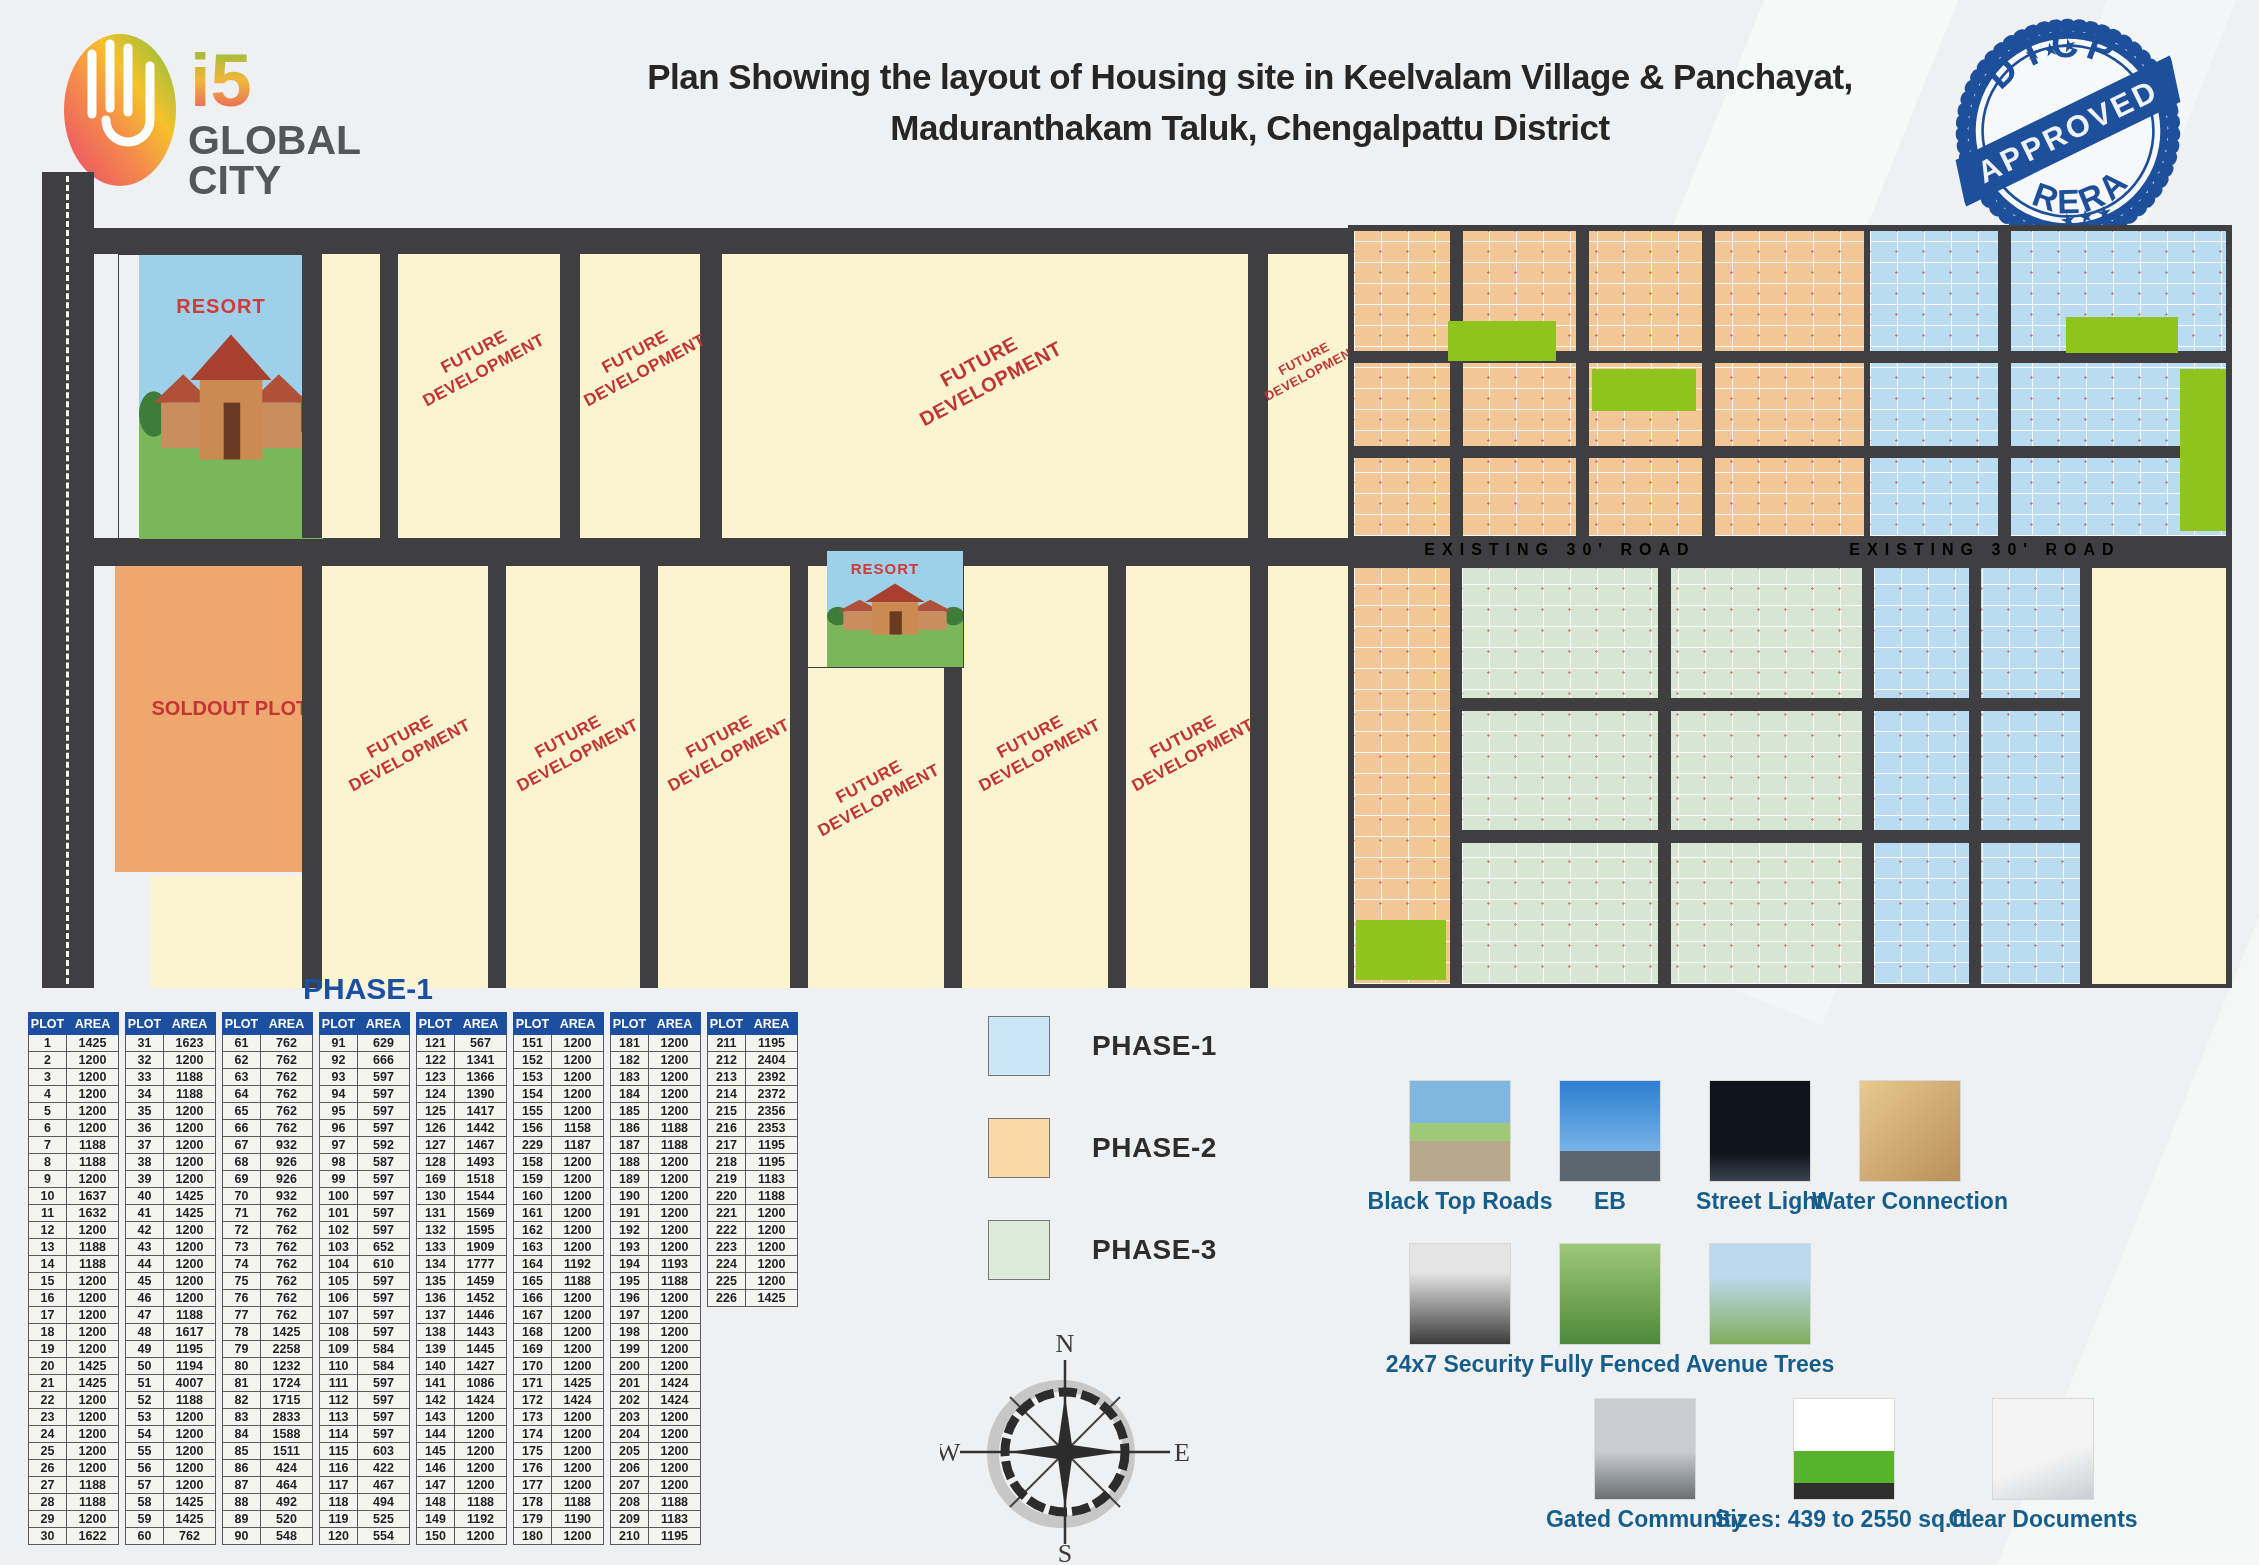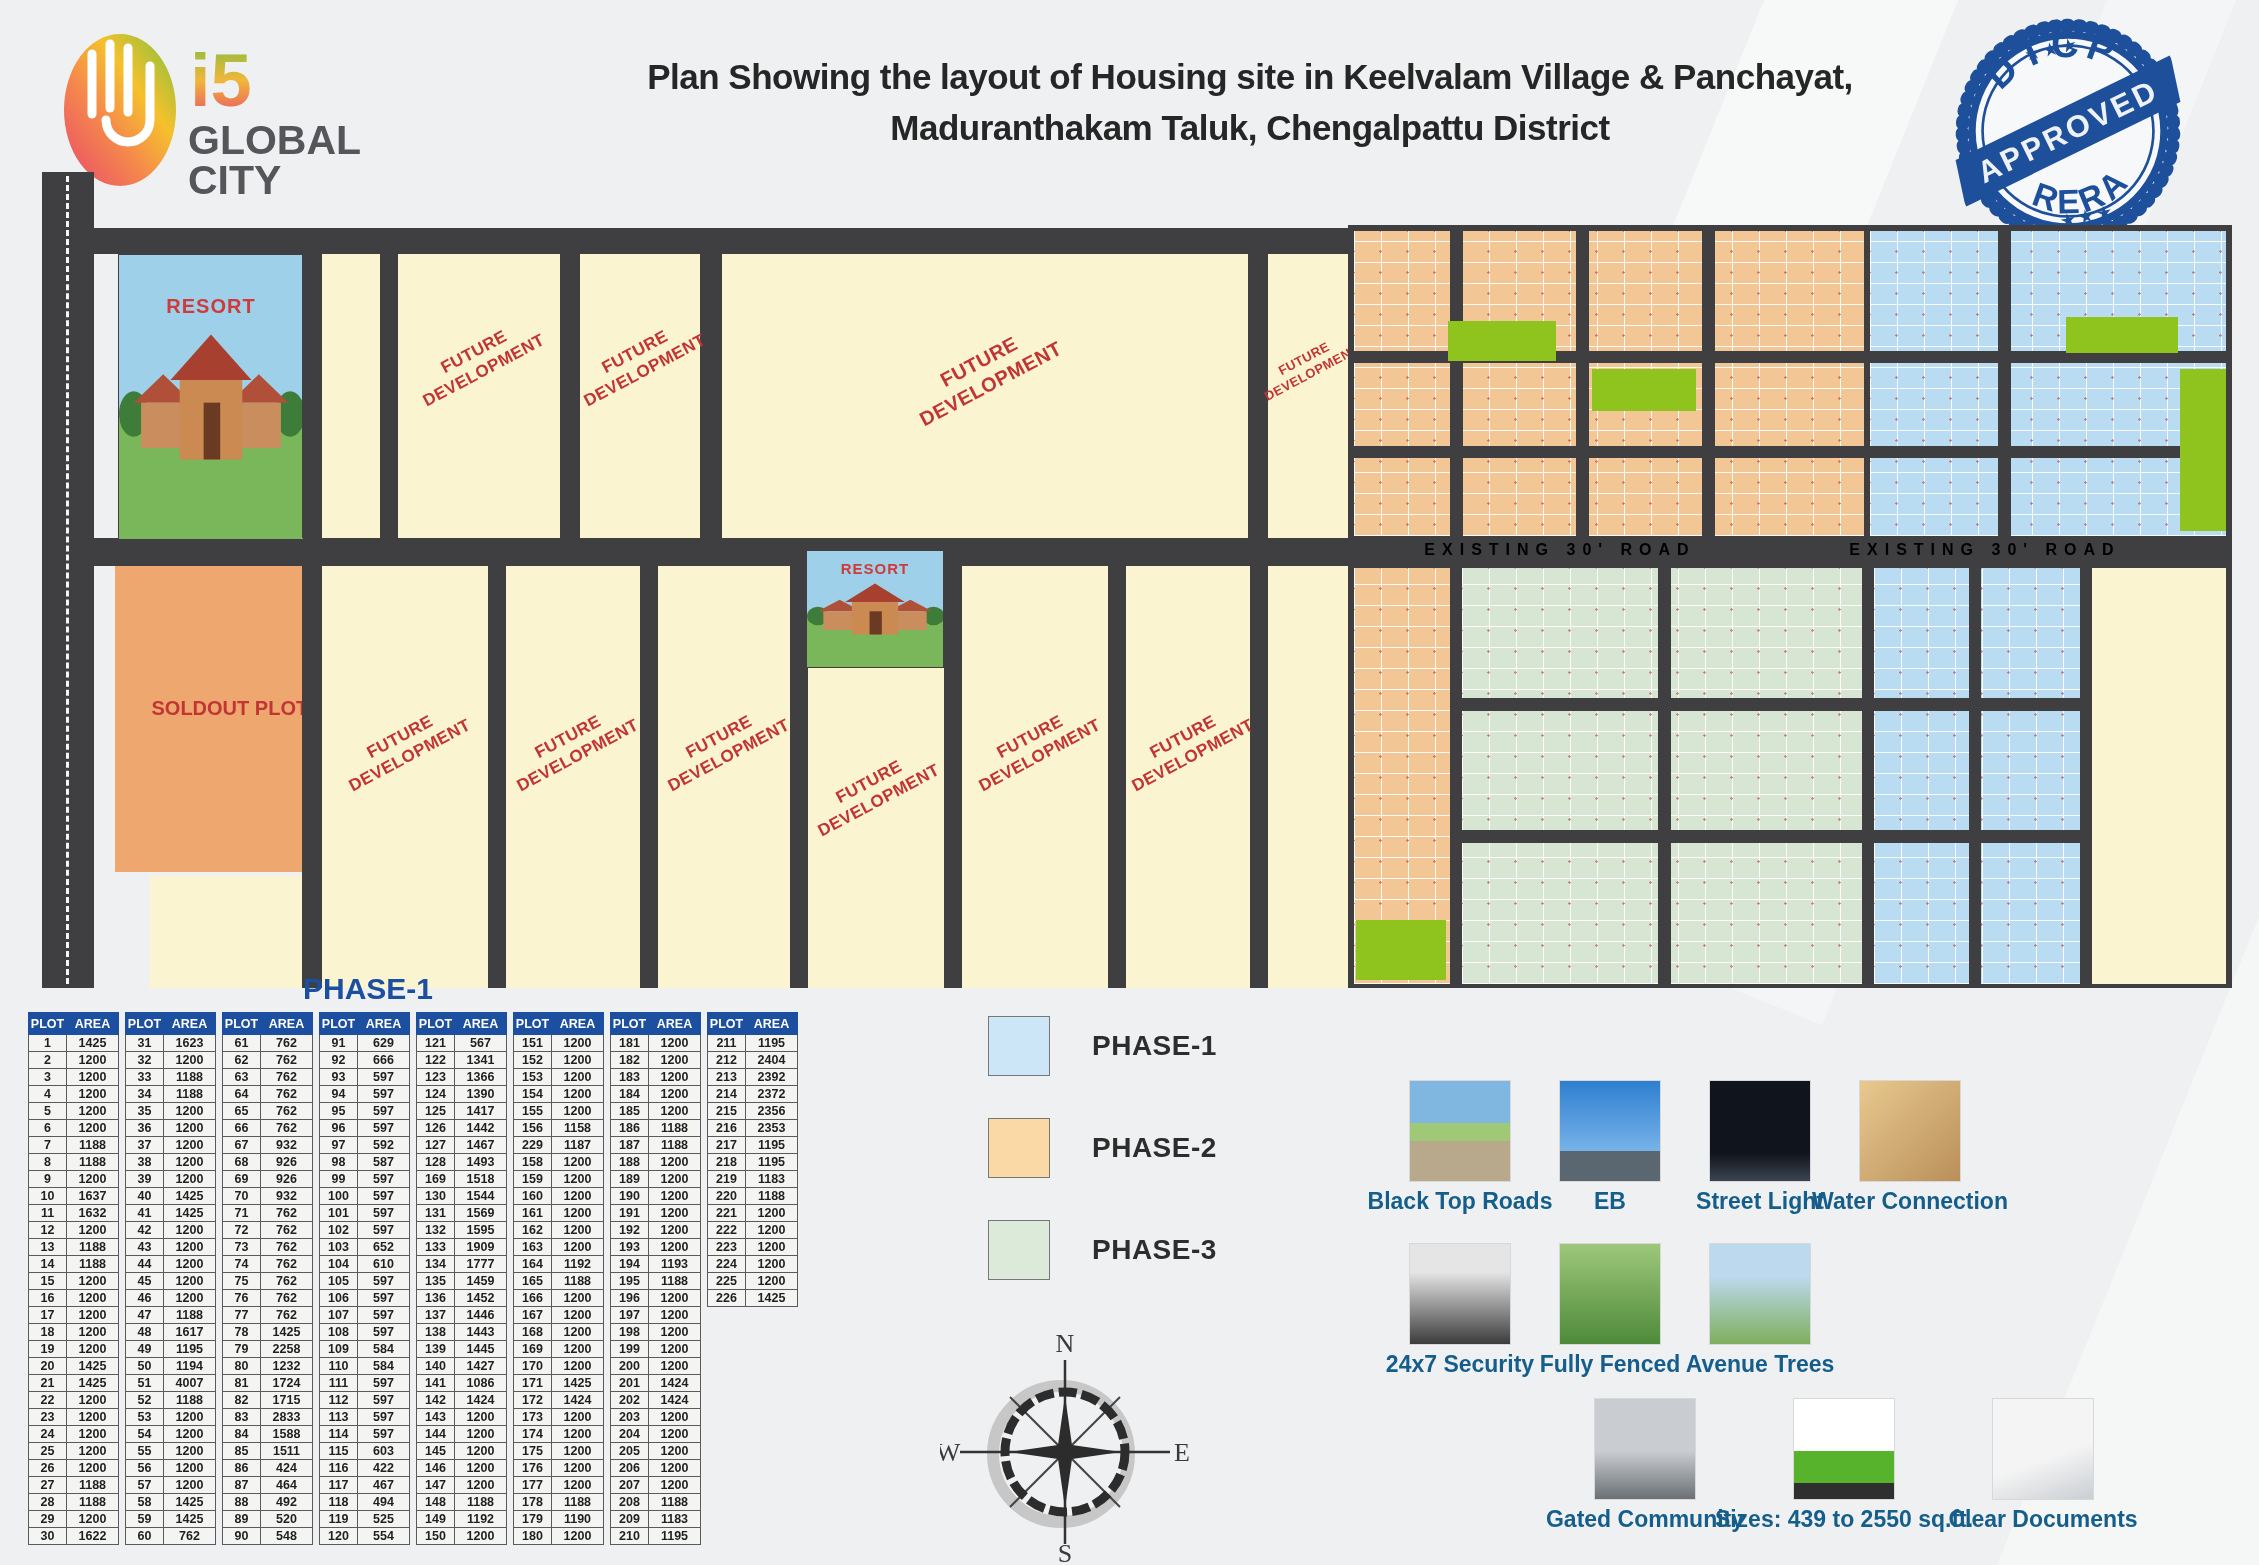--- a/index.html
+++ b/index.html
@@ -12,21 +12,21 @@
   .title{position:absolute;left:600px;top:52px;width:1300px;text-align:center;
          font-weight:bold;font-size:35px;letter-spacing:-0.5px;color:#262626;line-height:1.45;}
 
   
   #map{left:0;top:170px;width:2259px;height:830px;}
   .road{position:absolute;background:#3f3f41;}
   .parcel{position:absolute;background:#fbf4d0;}
   .fd{position:absolute;color:#c23535;font-weight:bold;text-align:center;
       transform:rotate(-28deg);line-height:1.25;letter-spacing:.5px;font-size:17px;}
   .dash{position:absolute;left:24px;top:4px;bottom:4px;border-left:3px dashed rgba(255,255,255,.95);}
-  .resortbox{position:absolute;overflow:hidden;border:1px solid #3f3f41;}
+  .resortbox{position:absolute;overflow:hidden;border:1px solid #3f3f41;padding-left:20px;}
   .resort-label{position:absolute;top:14%;left:0;width:100%;text-align:center;color:#cf3a3a;
       font-weight:bold;font-size:20px;letter-spacing:1px;}
   .soldout-label{position:absolute;top:42%;left:0;width:100%;text-align:center;color:#c23535;
       font-weight:bold;font-size:20px;line-height:1.3;}
   .gridO,.gridB,.gridG{position:absolute;}
   .gridO{background-color:#f2c795;}
   .gridB{background-color:#b9dcf2;}
   .gridG{background-color:#d6e6d2;}
   .gridO,.gridB,.gridG{background-image:
       radial-gradient(rgba(180,30,30,.5) 1.2px, transparent 1.7px),

